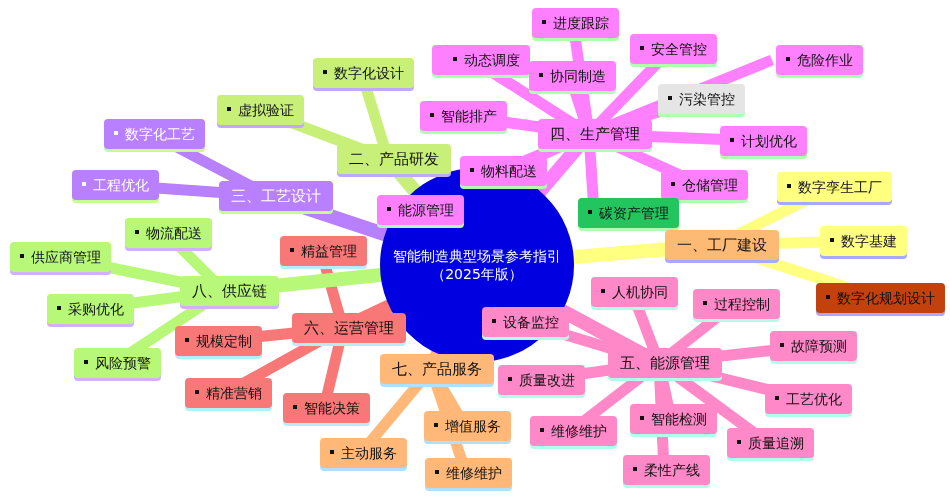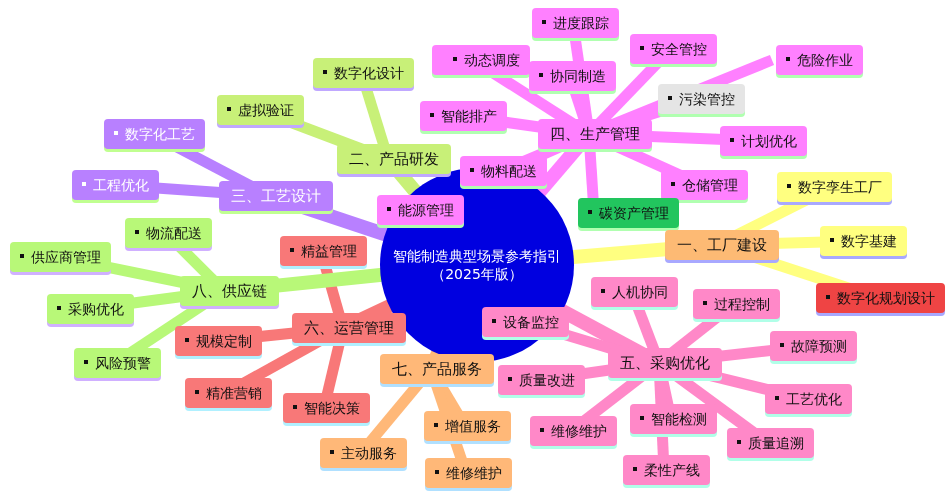--- a/index.html
+++ b/index.html
@@ -80,21 +80,21 @@
     </svg>
 
   <div class="center">
     <div>智能制造典型场景参考指引</div>
     <div>（2025年版）</div>
   </div>
 
   <div id="nodes">
       <div class="node" style="left: 777px; top: 172px; min-width: 110px; background: rgb(255, 255, 128); box-shadow: rgb(168, 168, 255) 0px 3px 0px;"><span class="dot"></span><span>数字孪生工厂</span></div>
       <div class="node" style="left: 820px; top: 226px; min-width: 82px; background: rgb(255, 255, 128); box-shadow: rgb(168, 168, 255) 0px 3px 0px;"><span class="dot"></span><span>数字基建</span></div>
-      <div class="node" style="left: 816px; top: 283px; min-width: 126px; background: #ef4444; box-shadow: rgb(168, 168, 255) 0px 3px 0px;"><span class="dot"></span><span>数字化规划设计</span></div>
+      <div class="node" style="left: 816px; top: 283px; min-width: 126px; background: #c2410c; box-shadow: rgb(168, 168, 255) 0px 3px 0px;"><span class="dot"></span><span>数字化规划设计</span></div>
       <div class="node" style="left: 313px; top: 58px; min-width: 97px; background: rgb(200, 240, 120); box-shadow: rgb(192, 168, 255) 0px 3px 0px;"><span class="dot"></span><span>数字化设计</span></div>
       <div class="node" style="left: 217px; top: 95px; min-width: 82px; background: rgb(200, 240, 120); box-shadow: rgb(192, 168, 255) 0px 3px 0px;"><span class="dot"></span><span>虚拟验证</span></div>
       <div class="node light-text" style="left: 104px; top: 119px; min-width: 96px; background: rgb(184, 128, 255); box-shadow: rgb(192, 255, 144) 0px 3px 0px;"><span class="dot"></span><span>数字化工艺</span></div>
       <div class="node light-text" style="left: 72px; top: 170px; min-width: 83px; background: rgb(184, 128, 255); box-shadow: rgb(192, 255, 144) 0px 3px 0px;"><span class="dot"></span><span>工程优化</span></div>
       <div class="node" style="left: 532px; top: 8px; min-width: 82px; background: rgb(255, 128, 255); box-shadow: rgb(176, 255, 176) 0px 3px 0px;"><span class="dot"></span><span>进度跟踪</span></div>
       <div class="node" style="left: 432px; top: 45px; min-width: 82px; background: rgb(255, 128, 255); box-shadow: rgb(176, 255, 176) 0px 3px 0px; padding-left: 21px;"><span class="dot"></span><span>动态调度</span></div>
       <div class="node" style="left: 529px; top: 61px; min-width: 82px; background: rgb(255, 128, 255); box-shadow: rgb(176, 255, 176) 0px 3px 0px;"><span class="dot"></span><span>协同制造</span></div>
       <div class="node" style="left: 630px; top: 34px; min-width: 82px; background: rgb(255, 128, 255); box-shadow: rgb(176, 255, 176) 0px 3px 0px;"><span class="dot"></span><span>安全管控</span></div>
       <div class="node" style="left: 731px; top: 45px; min-width: 82px; background: rgb(255, 128, 255); box-shadow: rgb(176, 255, 176) 0px 3px 0px; margin-left: 45px;"><span class="dot"></span><span>危险作业</span></div>
       <div class="node" style="left: 658px; top: 84px; min-width: 82px; background: #e5e5e5; box-shadow: rgb(176, 255, 176) 0px 3px 0px;"><span class="dot"></span><span>污染管控</span></div>
@@ -122,18 +122,18 @@
       <div class="node" style="left: 320px; top: 438px; min-width: 82px; background: rgb(255, 184, 120); box-shadow: rgb(176, 224, 255) 0px 3px 0px;"><span class="dot"></span><span>主动服务</span></div>
       <div class="node" style="left: 425px; top: 458px; min-width: 82px; background: rgb(255, 184, 120); box-shadow: rgb(176, 224, 255) 0px 3px 0px;"><span class="dot"></span><span>维修维护</span></div>
       <div class="node" style="left: 125px; top: 218px; min-width: 82px; background: rgb(184, 248, 120); box-shadow: rgb(208, 176, 255) 0px 3px 0px;"><span class="dot"></span><span>物流配送</span></div>
       <div class="node" style="left: 10px; top: 242px; min-width: 96px; background: rgb(184, 248, 120); box-shadow: rgb(208, 176, 255) 0px 3px 0px;"><span class="dot"></span><span>供应商管理</span></div>
       <div class="node" style="left: 47px; top: 294px; min-width: 82px; background: rgb(184, 248, 120); box-shadow: rgb(208, 176, 255) 0px 3px 0px;"><span class="dot"></span><span>采购优化</span></div>
       <div class="node" style="left: 74px; top: 348px; min-width: 82px; background: rgb(184, 248, 120); box-shadow: rgb(208, 176, 255) 0px 3px 0px;"><span class="dot"></span><span>风险预警</span></div>
       <div class="node branch" style="left: 665px; top: 230px; min-width: 104px; background: #fdba74; box-shadow: rgb(168, 168, 255) 0px 3px 0px;"><span>一、工厂建设</span></div>
       <div class="node branch" style="left: 337px; top: 144px; min-width: 102px; background: rgb(200, 240, 120); box-shadow: rgb(192, 168, 255) 0px 3px 0px;"><span>二、产品研发</span></div>
       <div class="node branch light-text" style="left: 219px; top: 181px; min-width: 102px; background: rgb(184, 128, 255); box-shadow: rgb(192, 255, 144) 0px 3px 0px;"><span>三、工艺设计</span></div>
       <div class="node branch" style="left: 538px; top: 119px; min-width: 102px; background: rgb(255, 128, 255); box-shadow: rgb(176, 255, 176) 0px 3px 0px;"><span>四、生产管理</span></div>
-      <div class="node branch" style="left: 608px; top: 348px; min-width: 102px; background: rgb(255, 136, 200); box-shadow: rgb(176, 255, 232) 0px 3px 0px;"><span>五、采购优化</span></div>
+      <div class="node branch" style="left: 608px; top: 348px; min-width: 102px; background: rgb(255, 136, 200); box-shadow: rgb(176, 255, 232) 0px 3px 0px;"><span>五、能源管理</span></div>
       <div class="node branch" style="left: 292px; top: 313px; min-width: 102px; background: rgb(248, 120, 120); box-shadow: rgb(176, 240, 255) 0px 3px 0px;"><span>六、运营管理</span></div>
       <div class="node branch" style="left: 380px; top: 354px; min-width: 102px; background: rgb(255, 184, 120); box-shadow: rgb(176, 224, 255) 0px 3px 0px;"><span>七、产品服务</span></div>
       <div class="node branch" style="left: 180px; top: 276px; min-width: 88px; background: rgb(184, 248, 120); box-shadow: rgb(208, 176, 255) 0px 3px 0px;"><span>八、供应链</span></div>
     </div>
 </div>
 
 </body></html>

